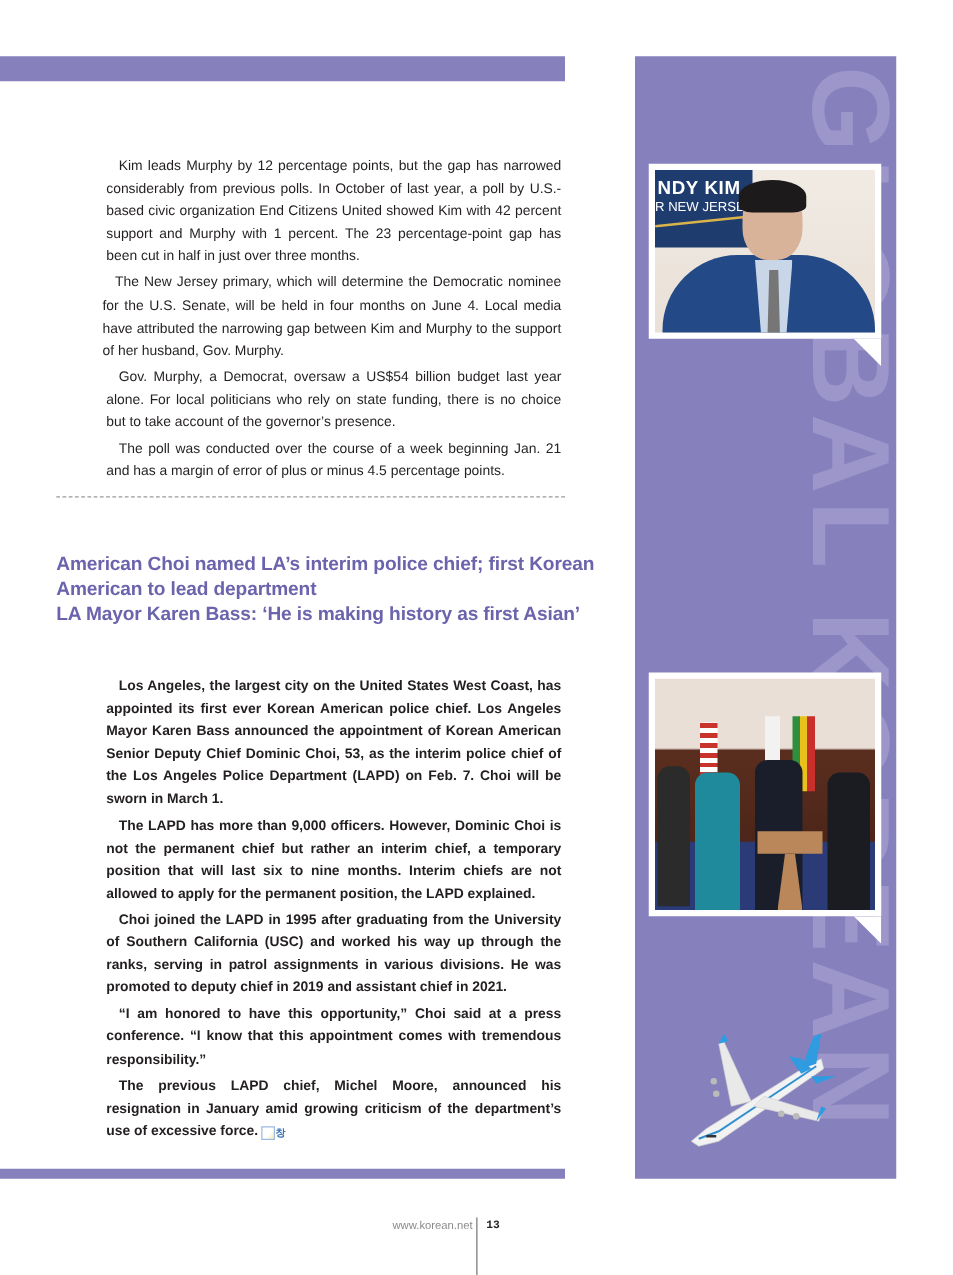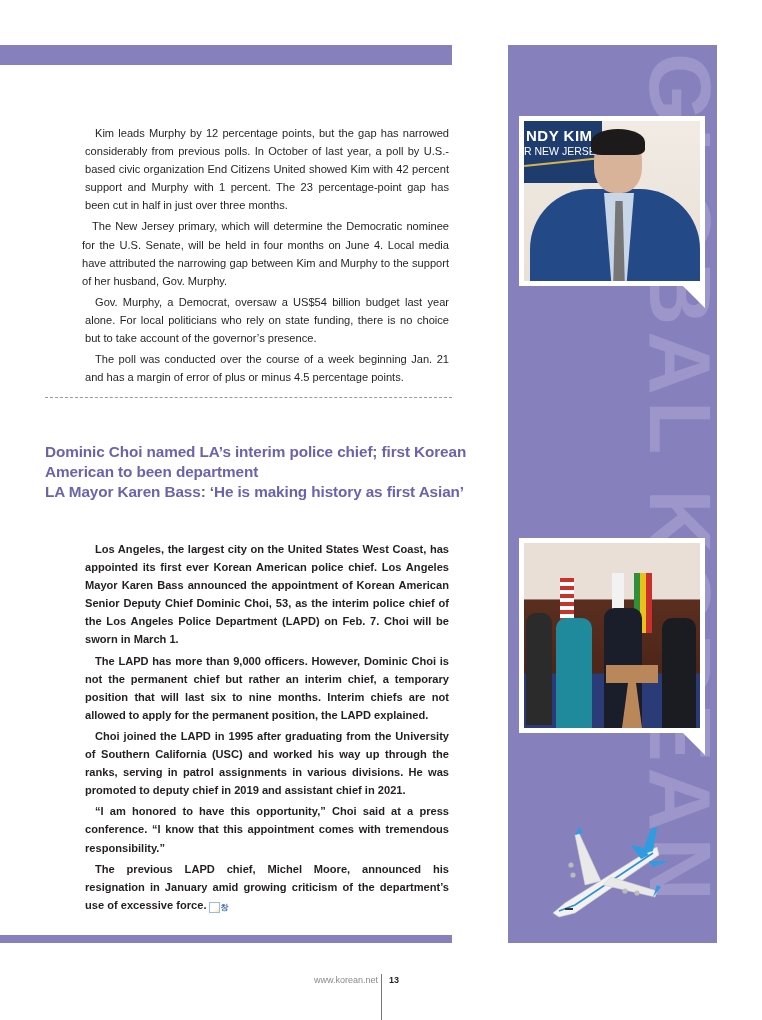--- a/index.html
+++ b/index.html
@@ -56,34 +56,34 @@
 
   .divider { position: absolute; left: 45px; top: 397px; width: 407px; height: 0; border-top: 1px dashed #9a9a9a; }
 
   .headline { position: absolute; left: 45px; top: 442px; width: 410px; color: #6b64ad; font-weight: bold; font-size: 15.3px; line-height: 20px; letter-spacing: -0.1px; }
   .headline div { white-space: nowrap; }
 
   .end-mark { display: inline-block; width: 11px; height: 11px; border: 1px solid #9bbbe0; vertical-align: -1px; margin-left: 3px; font-size: 8px; line-height: 9px; text-align: center; color: #3a6fb3; background: linear-gradient(135deg, #fff 60%, #f6e9a8 100%); }
 
   .footer-url { position: absolute; left: 314px; top: 975px; font-size: 9px; color: #8a8a8a; }
   .footer-line { position: absolute; left: 381px; top: 974px; width: 1px; height: 46px; background: #7a7a7a; }
-  .footer-page { position: absolute; left: 389px; top: 975px; font-size: 9px; font-weight: bold; color: #231f20; }
+  .footer-page { position: absolute; left: 389px; top: 975px; font-size: 9px; font-weight: bold; color: #231f20; font-family: Liberation Mono, monospace; }
 
   .plane { position: absolute; left: 545px; top: 825px; width: 130px; height: 95px; }
 </style>
 </head>
 <body>
 
 <div class="top-bar"></div>
 
 <div class="sidebar">
   <div class="sidebar-word">GLOBAL KOREAN</div>
 </div>
 
-<div class="photo-frame" style="left:519px; top:116px; width:186px; height:170px;">
+<div class="photo-frame" style="left:519px; top:131px; width:186px; height:140px;">
   <div class="photo p1">
     <div class="sign">
       <div class="sign-line1">NDY KIM</div>
       <div class="sign-line2">R NEW JERSEY</div>
       <div class="sign-stripe"></div>
     </div>
     <div class="suit"></div>
     <div class="shirt"></div>
     <div class="tie"></div>
     <div class="head"></div>
@@ -131,22 +131,22 @@
 <div class="article article-1">
   <p>Kim leads Murphy by 12 percentage points, but the gap has narrowed considerably from previous polls. In October of last year, a poll by U.S.-based civic organization End Citizens United showed Kim with 42 percent support and Murphy with 1 percent. The 23 percentage-point gap has been cut in half in just over three months.</p>
   <p style="text-indent:10px; margin-left:-10px; padding-left:10px;">The New Jersey primary, which will determine the Democratic nominee for the U.S. Senate, will be held in four months on June 4. Local media have attributed the narrowing gap between Kim and Murphy to the support of her husband, Gov. Murphy.</p>
   <p>Gov. Murphy, a Democrat, oversaw a US$54 billion budget last year alone. For local politicians who rely on state funding, there is no choice but to take account of the governor’s presence.</p>
   <p>The poll was conducted over the course of a week beginning Jan. 21 and has a margin of error of plus or minus 4.5 percentage points.</p>
 </div>
 
 <div class="divider"></div>
 
 <div class="headline">
-  <div>Dominic Choi named LA’s interim police chief; first Korean</div>
-  <div>American to been department</div>
+  <div>American Choi named LA’s interim police chief; first Korean</div>
+  <div>American to lead department</div>
   <div>LA Mayor Karen Bass: ‘He is making history as first Asian’</div>
 </div>
 
 <div class="article article-2">
   <p>Los Angeles, the largest city on the United States West Coast, has appointed its first ever Korean American police chief. Los Angeles Mayor Karen Bass announced the appointment of Korean American Senior Deputy Chief Dominic Choi, 53, as the interim police chief of the Los Angeles Police Department (LAPD) on Feb. 7. Choi will be sworn in March 1.</p>
   <p>The LAPD has more than 9,000 officers. However, Dominic Choi is not the permanent chief but rather an interim chief, a temporary position that will last six to nine months. Interim chiefs are not allowed to apply for the permanent position, the LAPD explained.</p>
   <p>Choi joined the LAPD in 1995 after graduating from the University of Southern California (USC) and worked his way up through the ranks, serving in patrol assignments in various divisions. He was promoted to deputy chief in 2019 and assistant chief in 2021.</p>
   <p>“I am honored to have this opportunity,” Choi said at a press conference. “I know that this appointment comes with tremendous responsibility.”</p>
   <p><span>The previous LAPD chief, Michel Moore, announced his resignation in January amid growing criticism of the department’s use of excessive force.</span><span class="end-mark">창</span></p>
 </div>

